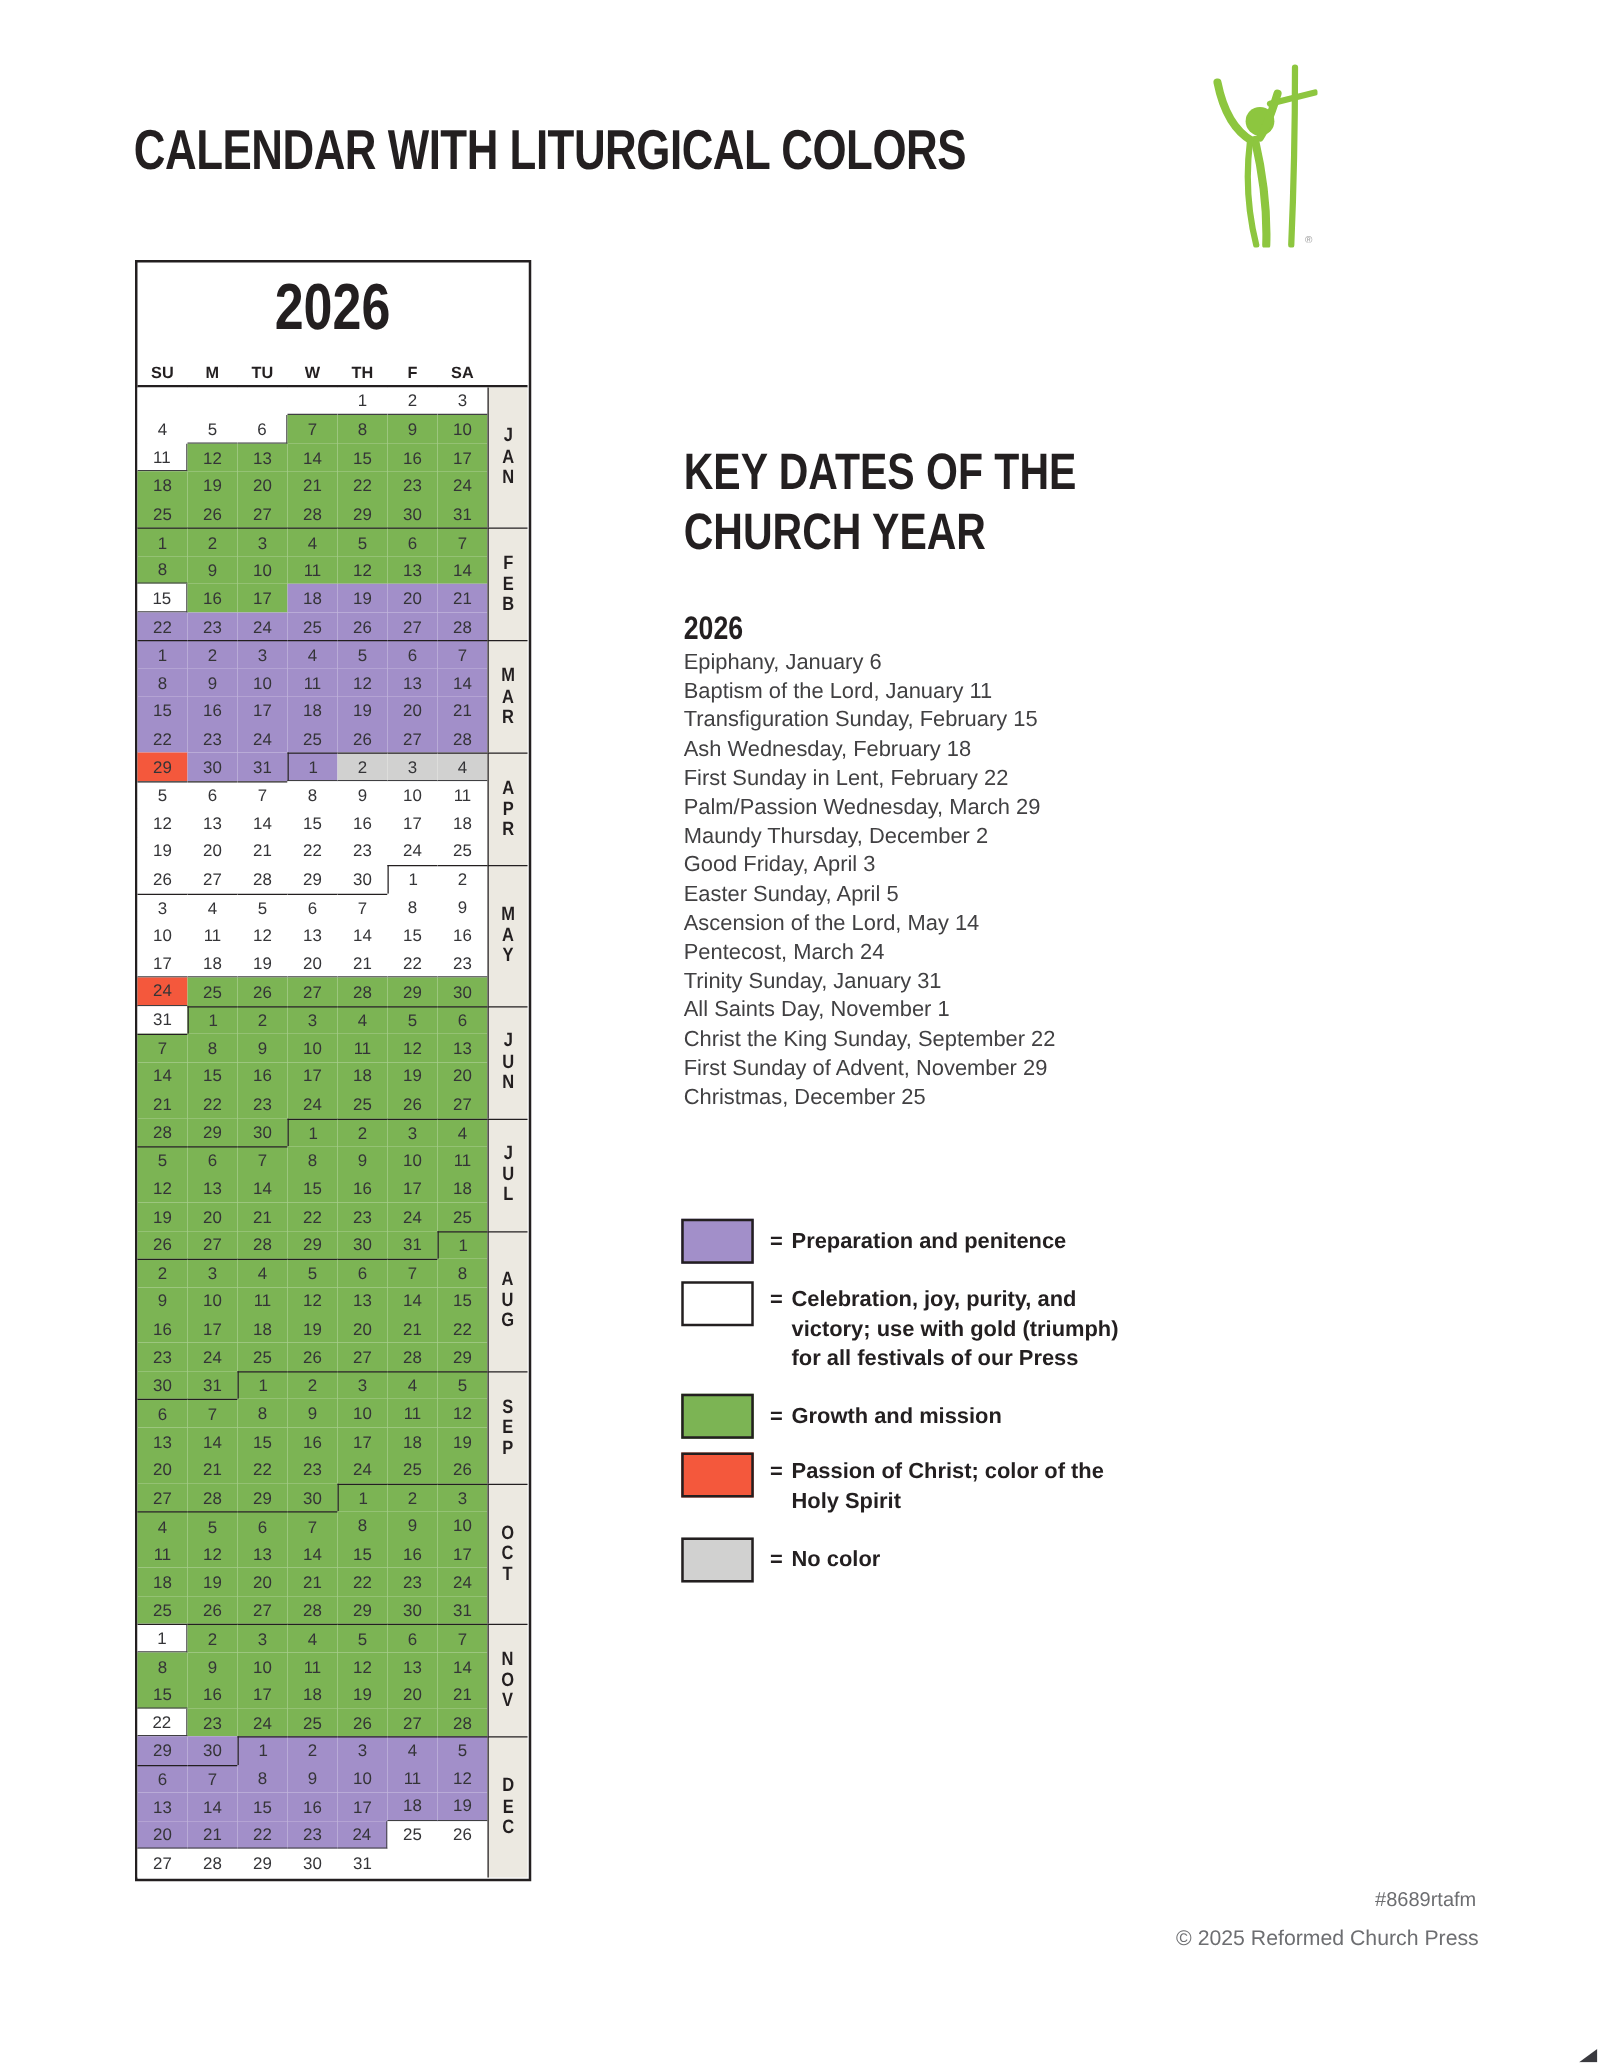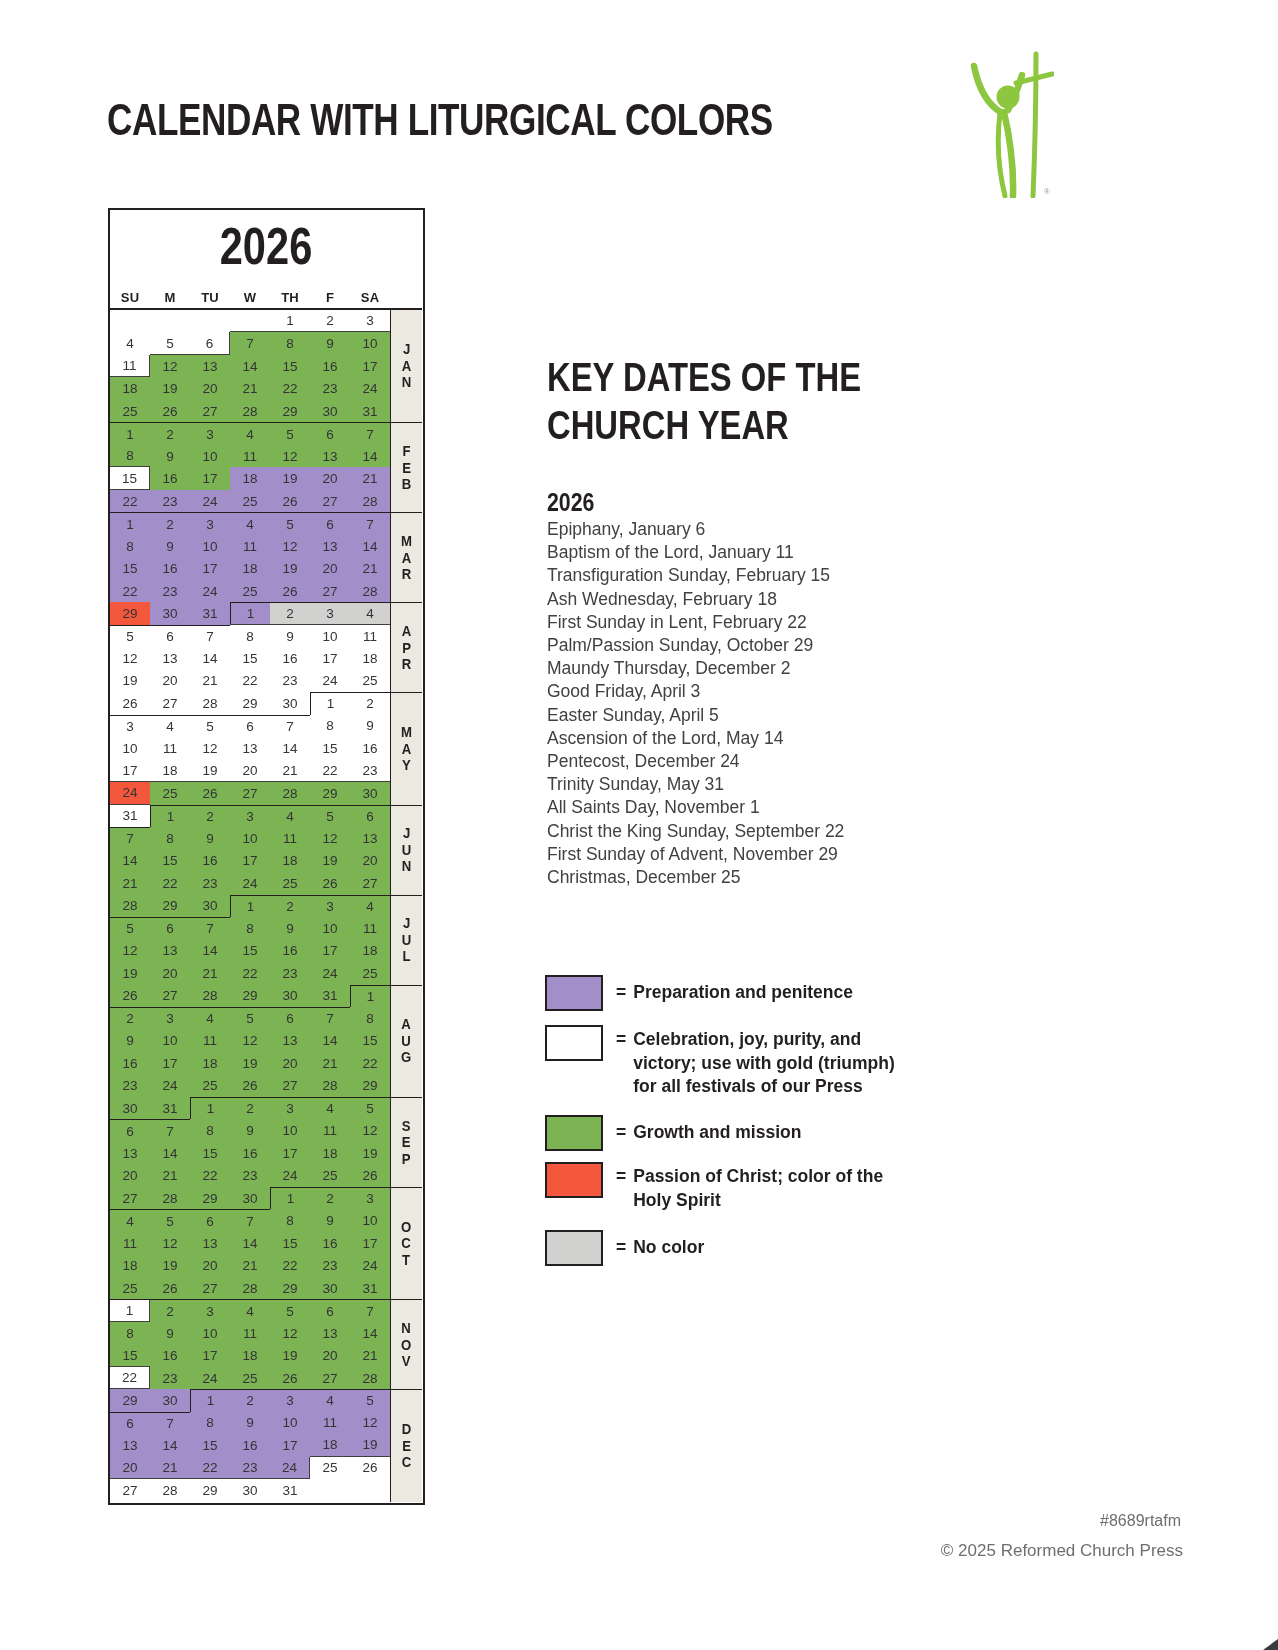--- a/index.html
+++ b/index.html
@@ -562,27 +562,27 @@
     <div>KEY DATES OF THE</div>
     <div>CHURCH YEAR</div>
   </div>
   <div class="kd-year">2026</div>
   <div class="kd-list" id="kd-list">
       <div>Epiphany, January 6</div>
       <div>Baptism of the Lord, January 11</div>
       <div>Transfiguration Sunday, February 15</div>
       <div>Ash Wednesday, February 18</div>
       <div>First Sunday in Lent, February 22</div>
-      <div>Palm/Passion Sunday, October 29</div>
+      <div>Palm/Passion Wednesday, March 29</div>
       <div>Maundy Thursday, December 2</div>
       <div>Good Friday, April 3</div>
       <div>Easter Sunday, April 5</div>
       <div>Ascension of the Lord, May 14</div>
-      <div>Pentecost, December 24</div>
-      <div>Trinity Sunday, May 31</div>
+      <div>Pentecost, March 24</div>
+      <div>Trinity Sunday, January 31</div>
       <div>All Saints Day, November 1</div>
       <div>Christ the King Sunday, September 22</div>
       <div>First Sunday of Advent, November 29</div>
       <div>Christmas, December 25</div>
     </div>
 
   <div class="legend" id="legend">
       <div class="lg-row single" style="top: 0px;">
         <div class="lg-swatch" style="background: var(--purple);"></div>
         <div class="lg-label">

